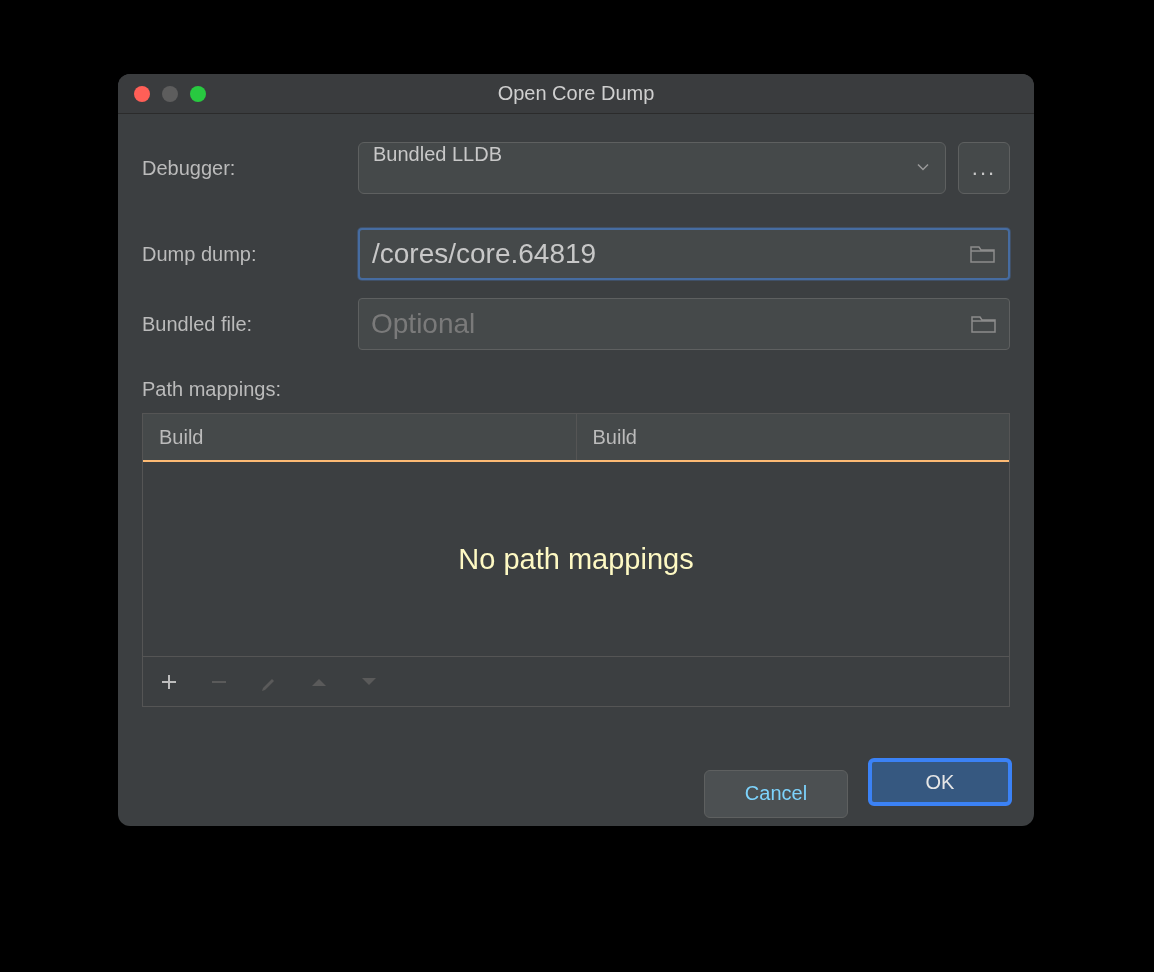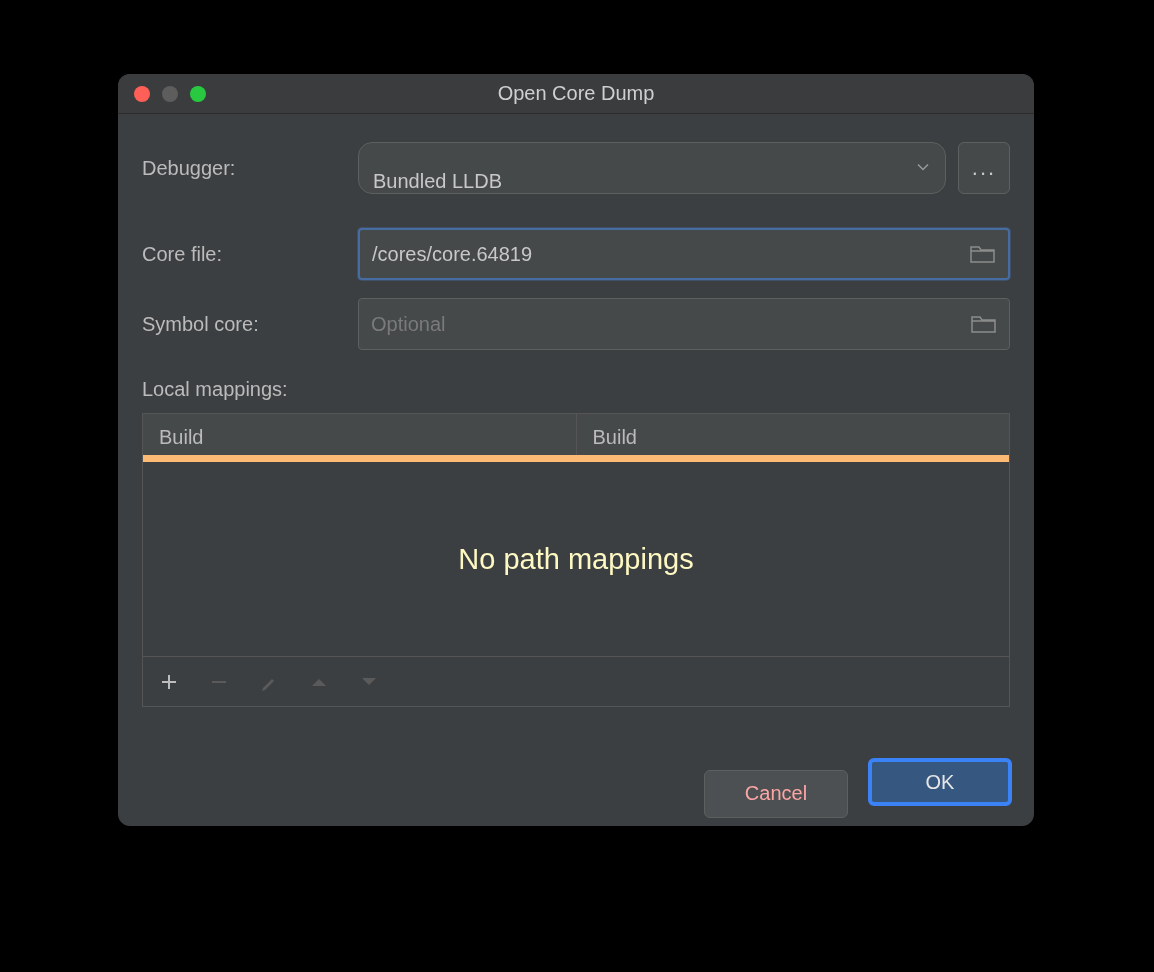--- a/index.html
+++ b/index.html
@@ -66,23 +66,23 @@
     flex: 1;
     display: flex;
     gap: 12px;
     align-items: stretch;
   }
   .select {
     flex: 1;
     height: 52px;
     background: #45494a;
     border: 1px solid #5e6060;
-    border-radius: 14px;
-    display: flex;
-    align-items: flex-end;
+    border-radius: 6px;
+    display: flex;
+    align-items: flex-start;
     padding: 0 14px;
     color: #c8c8c8;
     position: relative;
   }
   .select .chevron {
     position: absolute;
     right: 14px;
     top: 50%;
     transform: translateY(-50%);
   }
@@ -114,21 +114,21 @@
   .text-input.focused {
     border: 2px solid #466ca1;
     box-shadow: 0 0 0 1px rgba(70,108,161,0.4);
   }
   .text-input input {
     flex: 1;
     background: transparent;
     border: none;
     outline: none;
     color: #c8c8c8;
-    font-size: 20px;
+    font-size: 28px;
     font-family: inherit;
   }
   .text-input input::placeholder { color: #7a7a7a; }
   .folder-icon {
     width: 26px; height: 20px;
     position: absolute;
     right: 12px;
   }
   .section-label {
     color: #bbbbbb;
@@ -139,21 +139,21 @@
     border: 1px solid #555;
     background: #3c3f41;
     display: flex;
     flex-direction: column;
     height: 294px;
   }
   .thead {
     display: flex;
     background: #45494a;
     height: 48px;
-    border-bottom: 7px solid #fdba74;
+    border-bottom: 2px solid #fdba74;
   }
   .th {
     flex: 1;
     padding: 12px 16px;
     color: #bbbbbb;
     border-right: 1px solid #555;
   }
   .th:last-child { border-right: none; }
   .tbody {
     flex: 1;
@@ -186,21 +186,21 @@
     min-width: 144px;
     border-radius: 6px;
     display: flex;
     align-items: center;
     justify-content: center;
     font-size: 20px;
   }
   .btn.secondary {
     background: #4c5052;
     border: 1px solid #5e6060;
-    color: #fca5a5;
+    color: #7dd3fc;
     margin-top: 23px;
   }
   .btn.primary {
     background: #365880;
     border: 4px solid #3b82f6;
     color: #e6e6e6;
   }
 </style>
 </head>
 <body>
@@ -228,48 +228,48 @@
               </svg>
           </span>
         </div>
         <div class="more-btn">
           <span>...</span>
         </div>
       </div>
     </div>
 
     <div class="row tight" style="margin-top:6px;">
-      <div class="label">Core file:</div>
+      <div class="label">Dump dump:</div>
       <div class="field-wrap">
         <div class="text-input focused">
           <input type="text" value="/cores/core.64819" style="">
           <span class="folder-icon">
             <svg width="26" height="20" viewBox="0 0 26 20">
                 <path d="M1 3 h8 l2 3 h13 v12 h-23 z M1 7 h23" fill="none" stroke="#8c8c8c" stroke-width="1.5"></path>
               </svg>
           </span>
         </div>
       </div>
     </div>
 
     <div class="row">
-      <div class="label">Symbol core:</div>
+      <div class="label">Bundled file:</div>
       <div class="field-wrap">
         <div class="text-input">
           <input type="text" placeholder="Optional" style="">
           <span class="folder-icon">
             <svg width="26" height="20" viewBox="0 0 26 20">
                 <path d="M1 3 h8 l2 3 h13 v12 h-23 z M1 7 h23" fill="none" stroke="#8c8c8c" stroke-width="1.5"></path>
               </svg>
           </span>
         </div>
       </div>
     </div>
 
-    <div class="section-label">Local mappings:</div>
+    <div class="section-label">Path mappings:</div>
 
     <div class="table">
       <div class="thead">
         <div class="th">Build</div>
         <div class="th">Build</div>
       </div>
       <div class="tbody">
         <span>No path mappings</span>
       </div>
       <div class="table-toolbar">

